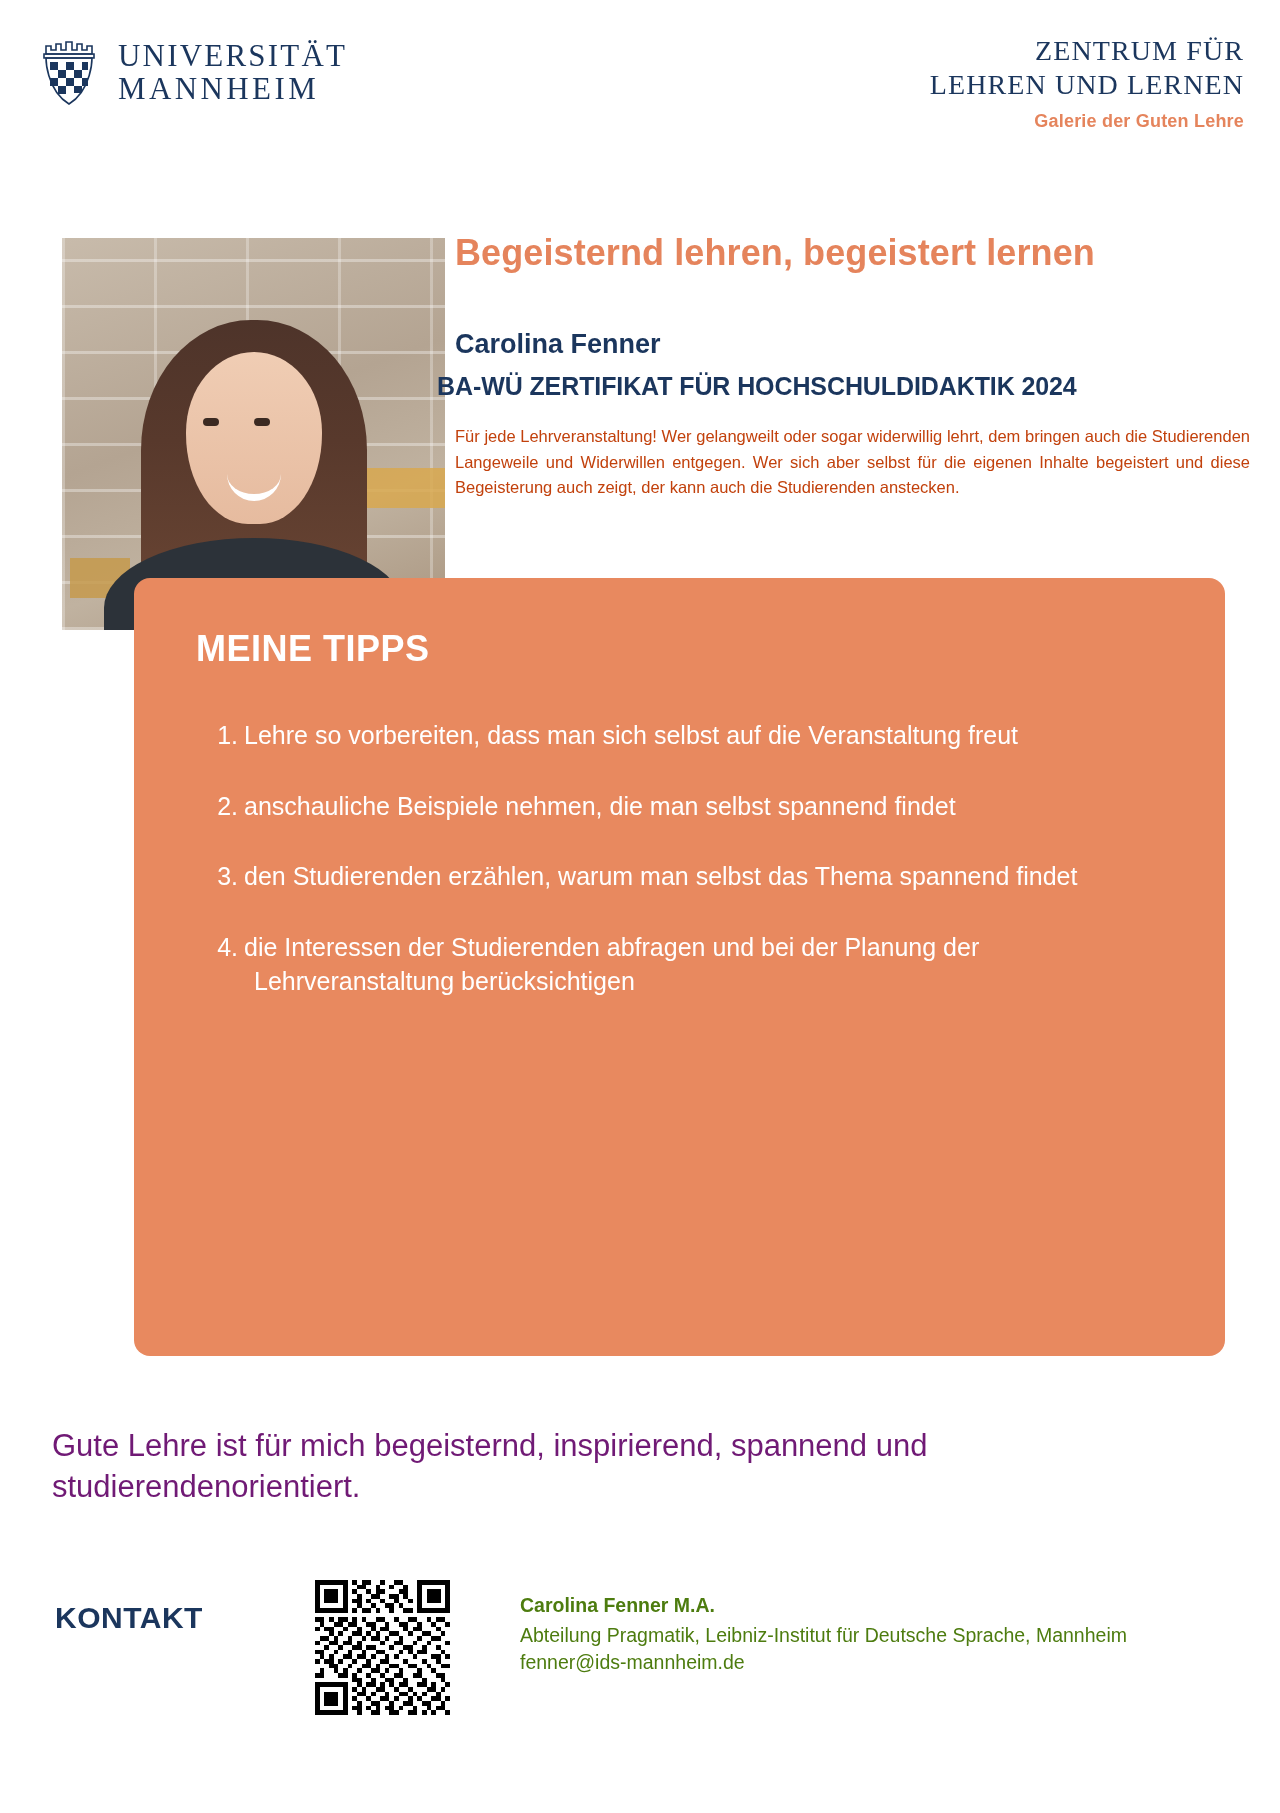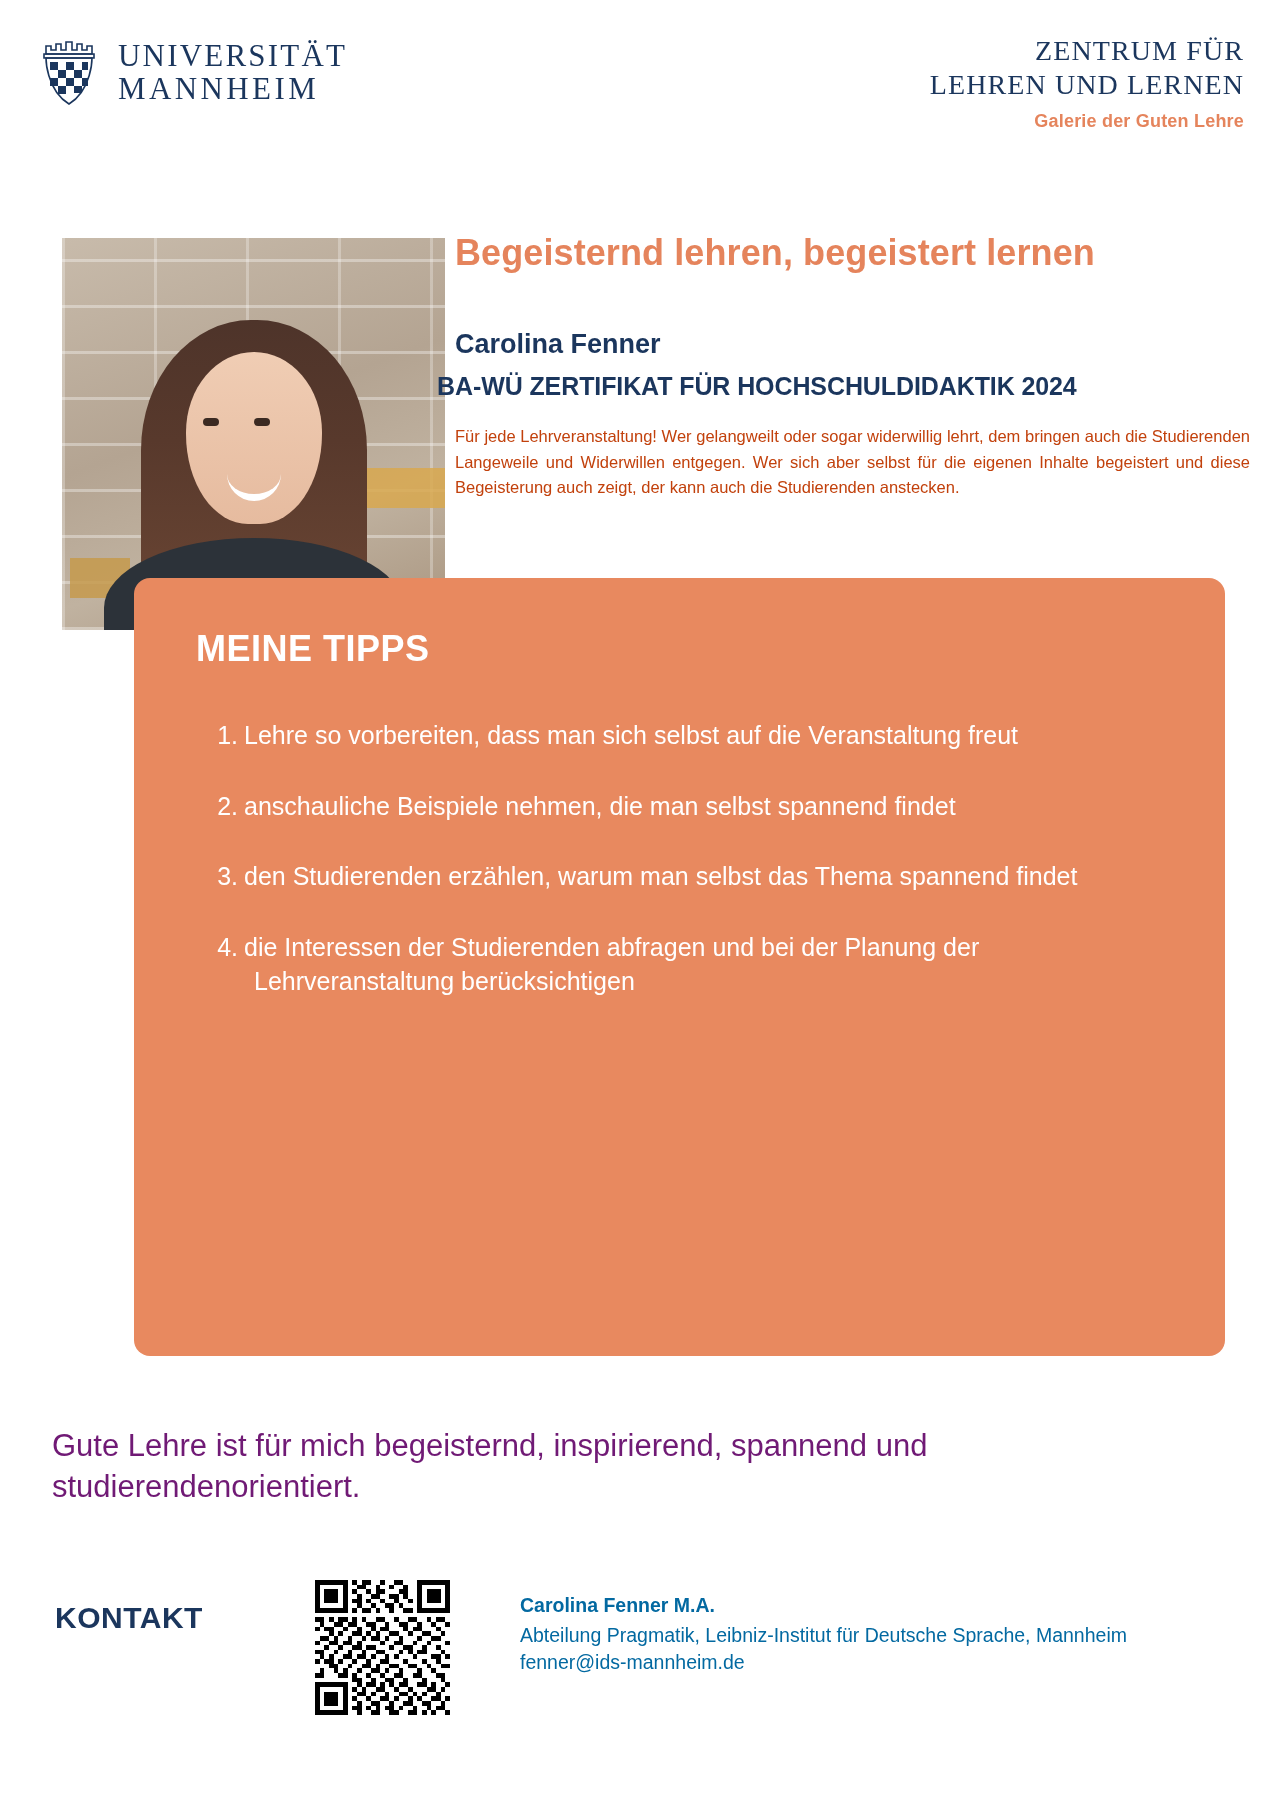--- a/index.html
+++ b/index.html
@@ -271,21 +271,21 @@
     left: 315px;
     top: 1580px;
     width: 135px;
     height: 135px;
   }
   .contact-block {
     position: absolute;
     left: 520px;
     top: 1592px;
     width: 660px;
-    color: #0369a1;
+    color: #4d7c0f;
     font-size: 19.5px;
     line-height: 1.42;
   }
   .contact-name {
     font-weight: bold;
     margin-bottom: 2px;
   }
 </style>
 </head>
 <body>

